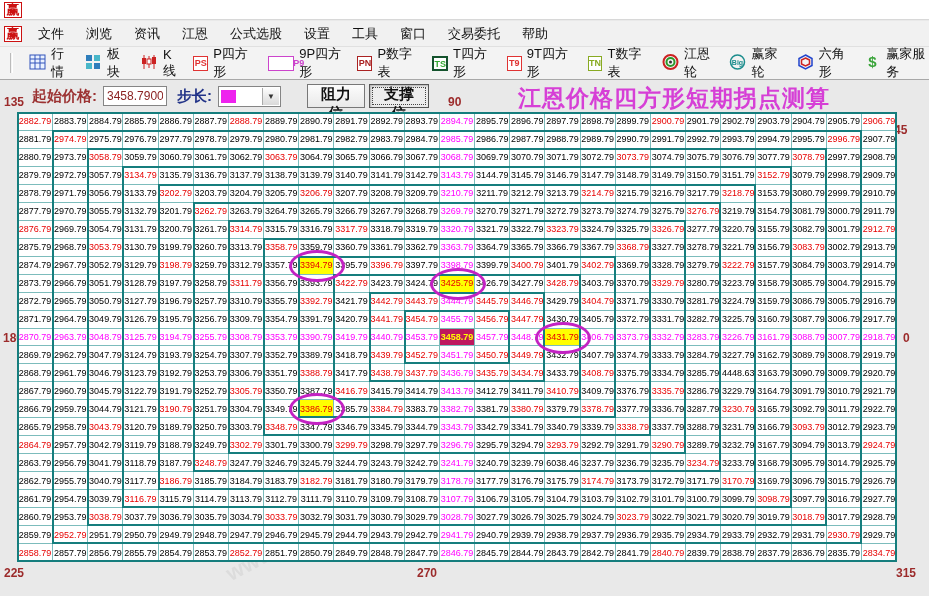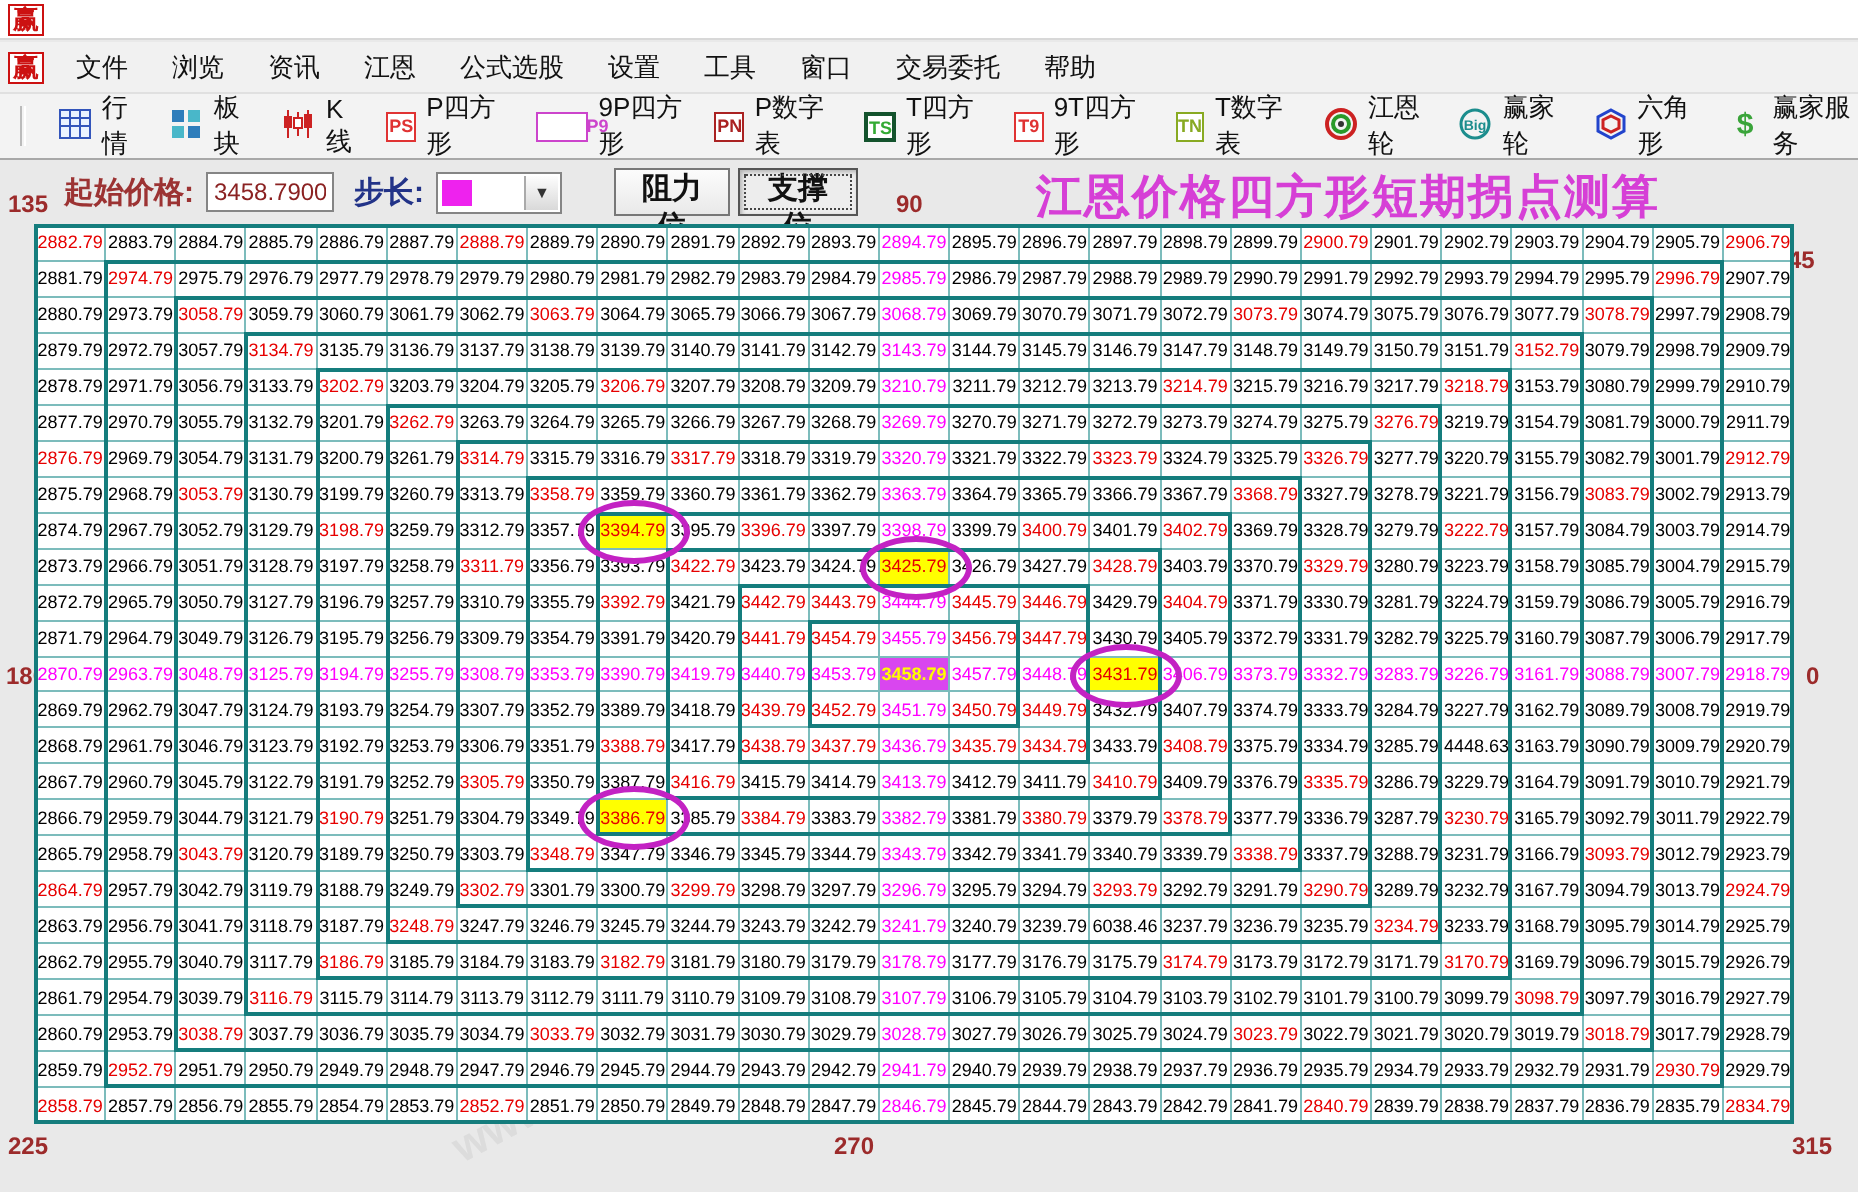--- a/index.html
+++ b/index.html
@@ -44,21 +44,21 @@
 
   .gridwrap { position:absolute; left:18px; top:113px; width:879px; height:449px; background:#fff; }
   .gtable { position:absolute; left:0; top:0; width:100%; height:100%;
             display:grid; grid-template-columns:repeat(25,1fr); grid-template-rows:repeat(25,1fr); }
   .gcell { border-right:1px solid #7cbcbc; border-bottom:1px solid #7cbcbc; font-size:9px;
            display:flex; align-items:center; justify-content:center; overflow:hidden;
            white-space:nowrap; color:#000; background:#fff; cursor:default; }
   .c-red { color:#e60000; }
   .c-pink { color:#ff00ff; }
   .c-yellow { background:#ffff00; color:#e60000; }
-  .c-center { background:#d946ef; color:#ffff00; font-weight:bold; }
+  .c-center { background:#be185d; color:#ffff00; font-weight:bold; }
   .ring { position:absolute; border:2px solid #157d7d; pointer-events:none; }
   .pivot-circle { position:absolute; width:56px; height:32px; border:3px solid #c322c3; border-radius:50%;
                   pointer-events:none; }
   .watermark { position:absolute; color:rgba(110,110,110,0.10); font-weight:bold; transform:rotate(-28deg);
                pointer-events:none; white-space:nowrap; }
 </style>
 </head>
 <body>
 
 <div class="titlebar">

